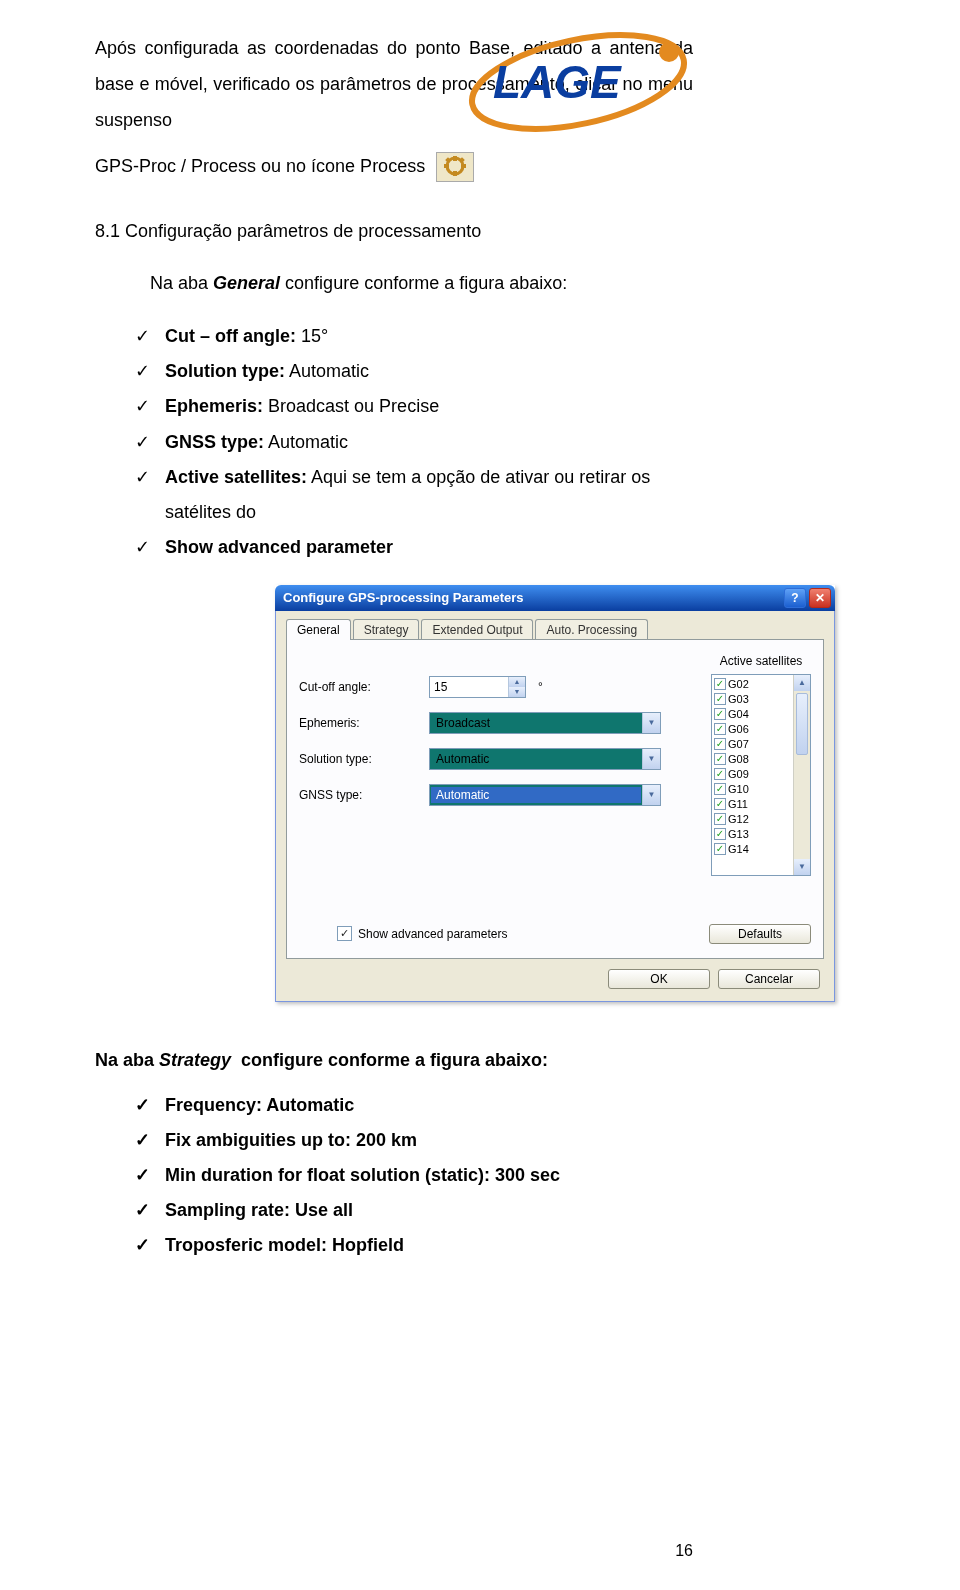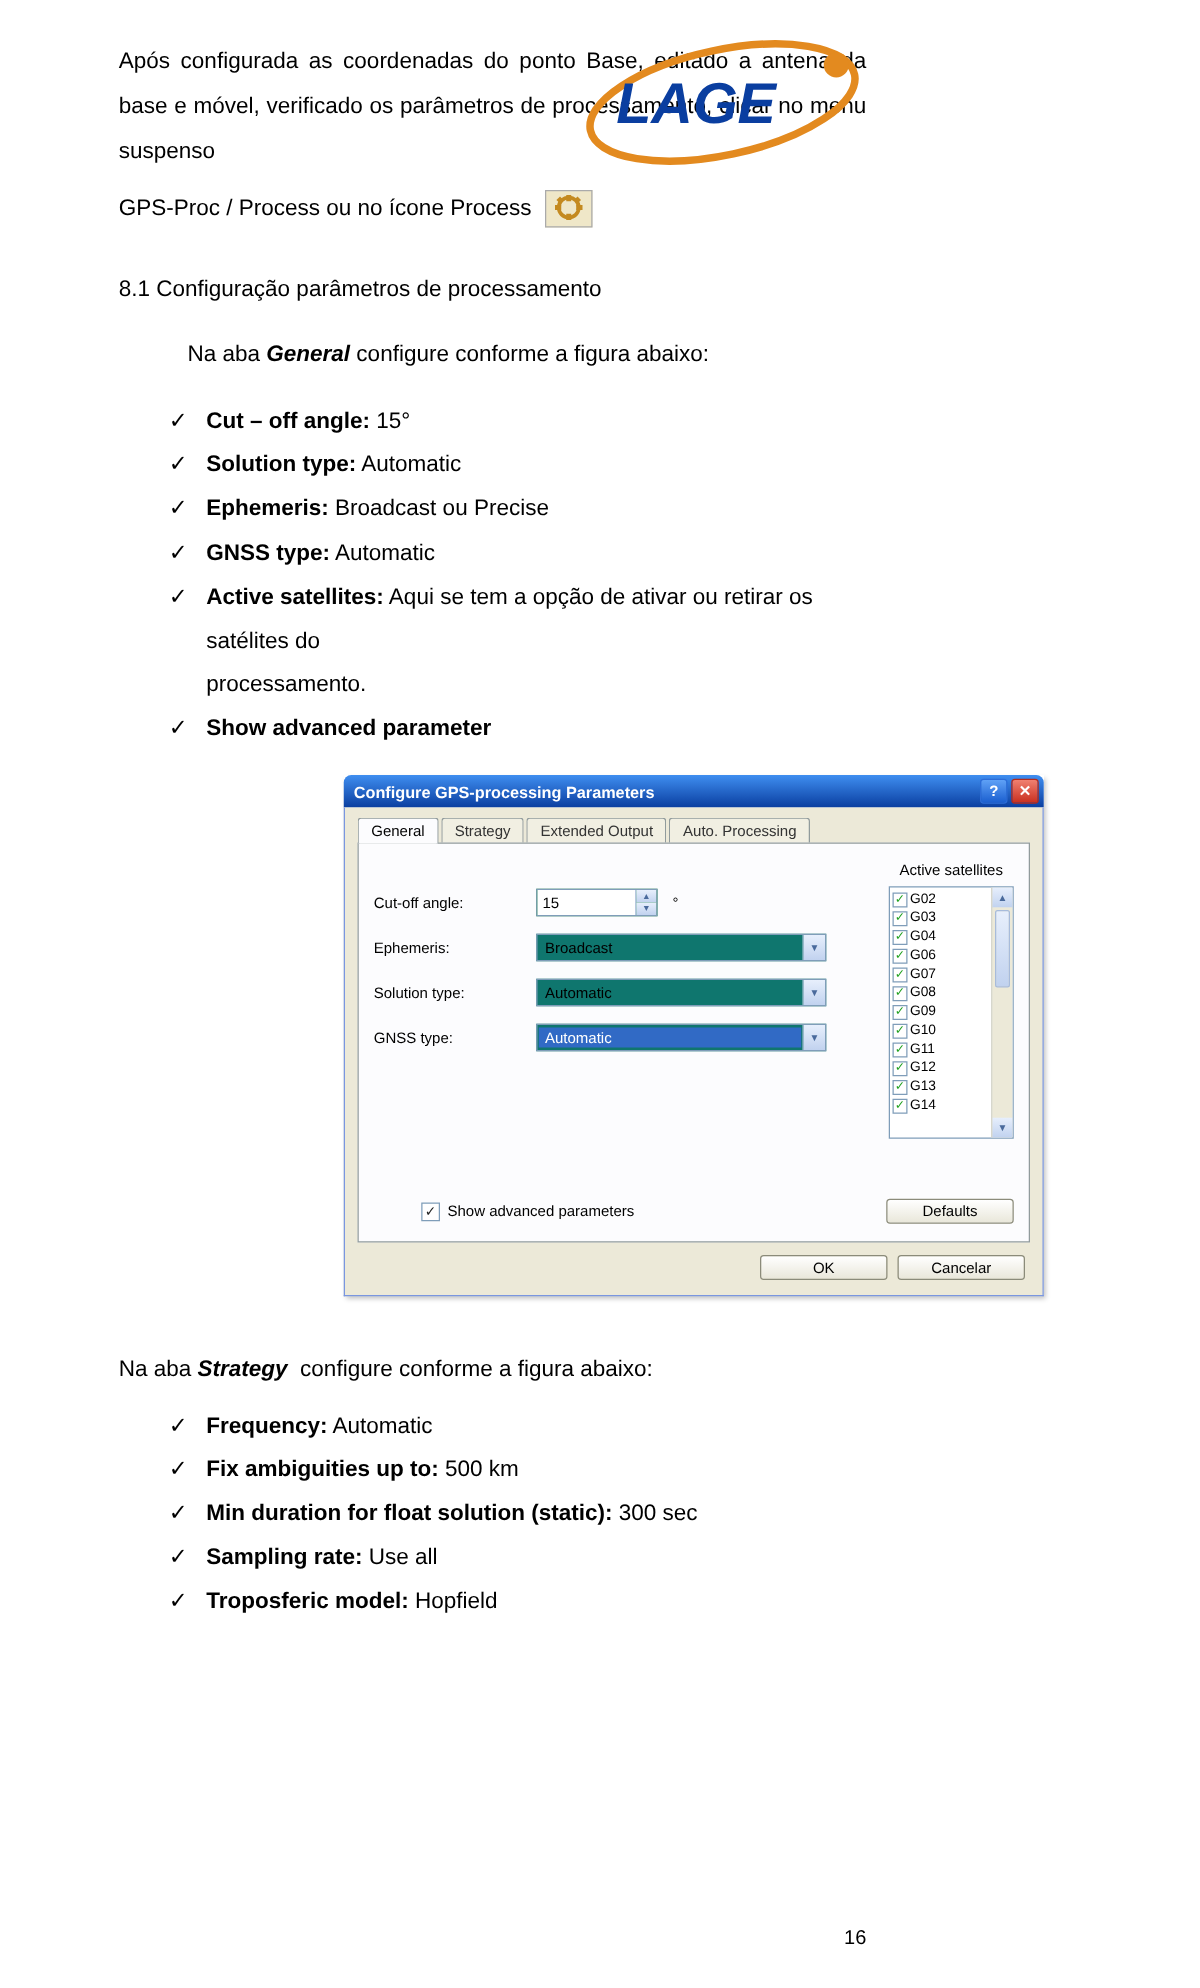--- a/index.html
+++ b/index.html
@@ -315,20 +315,21 @@
   }
   .dialog-footer {
     display: flex;
     justify-content: flex-end;
     gap: 8px;
     padding: 10px 4px 2px 0;
   }
 
   .after-dialog {
     margin-top: 40px;
+    font-weight: bold;
   }
   .page-number {
     position: absolute;
     bottom: 30px;
     right: 95px;
     font-size: 16px;
   }
 </style>
 </head>
 <body>
@@ -365,21 +366,20 @@
     Na aba <i><b>General</b></i> configure conforme a figura abaixo:
   </p>
 
   <ul class="checklist">
     <li><b>Cut – off angle:</b><span> 15°</span></li>
     <li><b>Solution type:</b><span> Automatic</span></li>
     <li><b>Ephemeris:</b><span> Broadcast ou Precise</span></li>
     <li><b>GNSS type:</b><span> Automatic</span></li>
     <li><b>Active satellites:</b><span> Aqui se tem a opção de ativar ou retirar os satélites do</span></li>
   </ul>
-  <div class="li-continuation">processamento.</div>
   <ul class="checklist">
     <li><b>Show advanced parameter</b></li>
   </ul>
 
   <div class="dialog-wrap">
     <div class="titlebar">
       <span>Configure GPS-processing Parameters</span>
       <div class="titlebar-buttons">
         <div class="tb-btn tb-help">?</div>
         <div class="tb-btn tb-close">✕</div>
@@ -507,21 +507,21 @@
       </div>
     </div>
   </div>
 
   <div class="after-dialog">
     <p class="body-text" style="text-align:left">
       Na aba <i><b>Strategy</b></i>&nbsp; configure conforme a figura abaixo:
     </p>
     <ul class="checklist">
       <li><b>Frequency:</b><span> Automatic</span></li>
-      <li><b>Fix ambiguities up to:</b><span> 500 km</span></li>
+      <li><b>Fix ambiguities up to:</b><span> 200 km</span></li>
       <li><b>Min duration for float solution (static):</b><span> 300 sec</span></li>
       <li><b>Sampling rate:</b><span> Use all</span></li>
       <li><b>Troposferic model:</b><span> Hopfield</span></li>
     </ul>
   </div>
 
   <div class="page-number">16</div>
 </div>
 
 </body></html>

